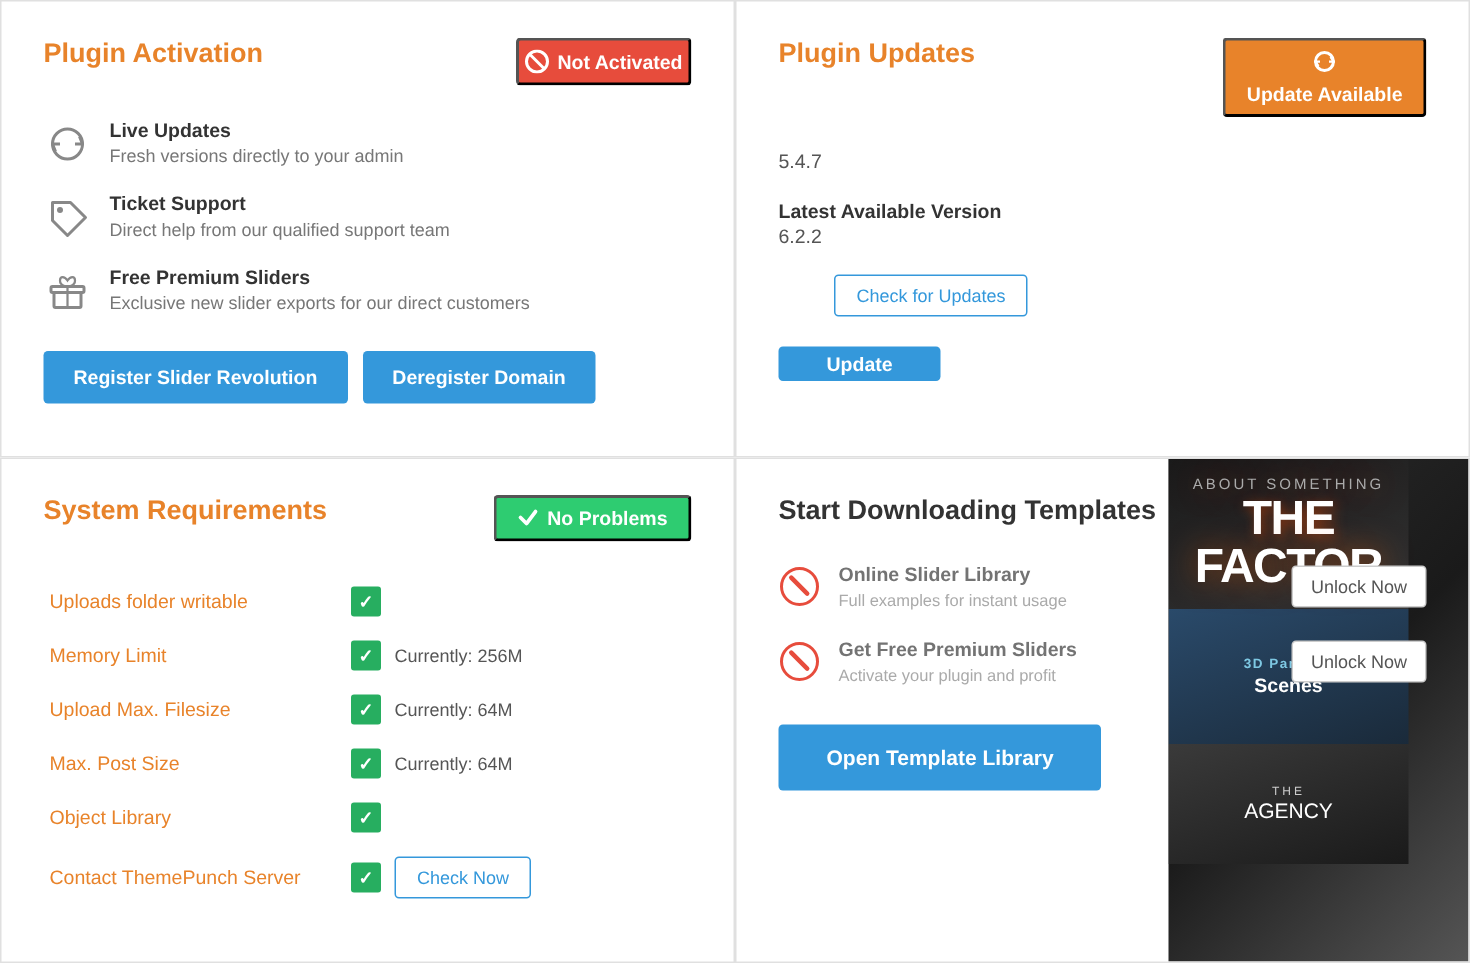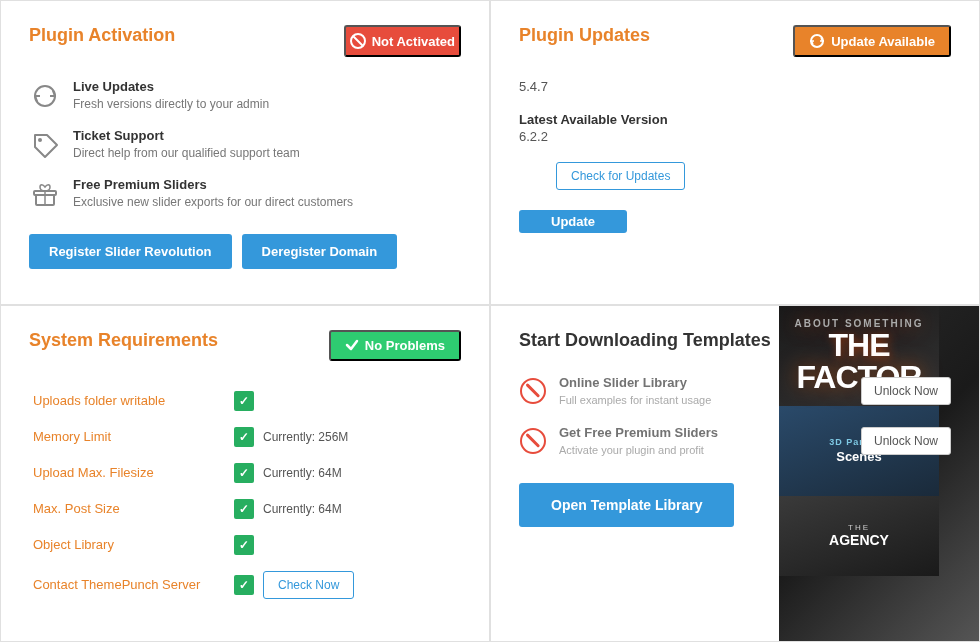--- a/index.html
+++ b/index.html
@@ -53,20 +53,21 @@
     .badge-orange {
       background: #e8832a;
       color: #fff;
       border-radius: 3px;
       padding: 6px 14px;
       font-size: 13px;
       font-weight: 600;
       display: flex;
       align-items: center;
       gap: 6px;
+      flex-direction: column;
     }
     .badge-green {
       background: #2ecc71;
       color: #fff;
       border-radius: 3px;
       padding: 6px 14px;
       font-size: 13px;
       font-weight: 600;
       display: flex;
       align-items: center;
@@ -428,33 +429,33 @@
         </tr>
       </tbody>
     </table>
   </div>
 
   <div class="panel panel-bottom-right">
 
     <div class="template-bg">
       <div class="tcard1">
         <div style="text-align:center;">
-          <div style="font-size:10px;color:#aaa;letter-spacing:2px;font-weight:700;">ABOUT SOMETHING</div>
+          <div style="font-size:10px;color:#aaa;letter-spacing:2px;font-weight:400;">ABOUT SOMETHING</div>
           <div style="font-size:32px;font-weight:900;color:#fff;line-height:1;text-shadow:2px 2px 8px rgba(255,80,0,0.5);">THE</div>
           <div style="font-size:32px;font-weight:900;color:#fff;line-height:1;">FACTOR</div>
         </div>
       </div>
       <div class="tcard2">
         <div style="font-size:9px;color:#7ec8e3;letter-spacing:1px;">3D Parallax</div>
         <div style="font-size:13px;font-weight:700;color:#fff;">Scenes</div>
       </div>
       <div class="tcard3">
         <div style="text-align:center;color:#ccc;">
           <div style="font-size:8px;letter-spacing:2px;">THE</div>
-          <div style="font-size:14px;font-weight:700;color:#fff;">AGENCY</div>
+          <div style="font-size:14px;font-weight:400;color:#fff;">AGENCY</div>
         </div>
       </div>
     </div>
 
     <div class="template-content">
       <div class="panel-header" style="margin-bottom: 24px;">
         <span class="panel-title" style="color:#333;">Start Downloading Templates</span>
       </div>
 
       <div class="template-row">

